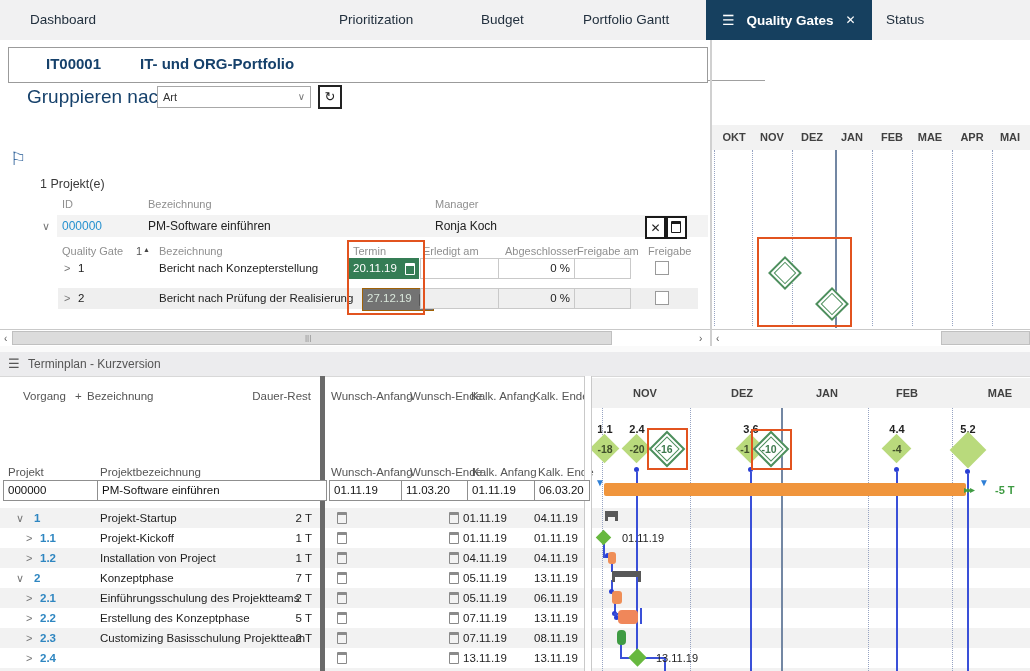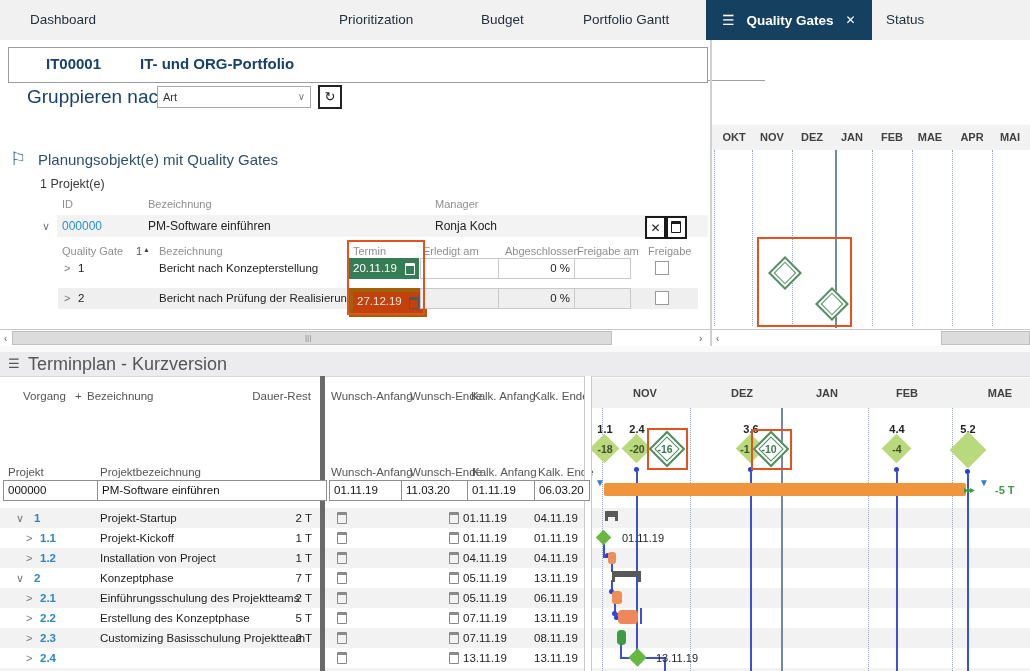--- a/index.html
+++ b/index.html
@@ -78,21 +78,20 @@
   <span class="a navy" style="left:27px;top:86px;line-height:22px;font-size:19px">Gruppieren nach</span>
   <div class="a" style="left:157px;top:86px;width:152px;height:20px;border:1px solid #a8a8a8;background:#fff">
     <span class="a" style="left:5px;top:0;line-height:20px;font-size:11px;color:#333">Art</span>
     <span class="a exp" style="right:5px;top:0;line-height:20px;font-size:10px">∨</span>
   </div>
   <div class="a" style="left:318px;top:85px;width:20px;height:20px;border:2px solid #222;background:#fff;text-align:center">
     <span style="font-size:13px;line-height:20px;color:#222">↻</span>
   </div>
 
   <span class="a" style="left:10px;top:148px;font-size:18px;color:#2b5f98">⚐</span>
-  <span class="a" style="left:38px;top:151px;font-size:15px;color:#2d5070">Planungsobjekt(e) mit Quality Gates</span>
   <span class="a" style="left:40px;top:177px;font-size:12.5px;color:#3a3a3a">1 Projekt(e)</span>
 
   <span class="a hdr" style="left:62px;top:198px">ID</span>
   <span class="a hdr" style="left:148px;top:198px">Bezeichnung</span>
   <span class="a hdr" style="left:435px;top:198px">Manager</span>
 
   <div class="a" style="left:57px;top:215px;width:651px;height:22px;background:#f3f3f3"></div>
   <span class="a exp" style="left:42px;top:215px;line-height:22px">∨</span>
   <span class="a" style="left:62px;top:215px;line-height:22px;font-size:12px;color:#2691cf">000000</span>
   <span class="a" style="left:148px;top:215px;line-height:22px;font-size:12px">PM-Software einführen</span>
@@ -125,21 +124,21 @@
   <div class="cell" style="left:498px;top:258px;width:75px;height:19px;background:#fff">
     <span class="a tt" style="right:4px;top:0;line-height:19px;font-size:11.5px">0 %</span>
   </div>
   <div class="cell" style="left:574px;top:258px;width:55px;height:19px;background:#fff"></div>
   <span class="cb" style="left:655px;top:261px"></span>
 
   <div class="a" style="left:58px;top:288px;width:640px;height:21px;background:#efefef"></div>
   <span class="a exp" style="left:64px;top:288px;line-height:21px">&gt;</span>
   <span class="a tt" style="left:78px;top:288px;line-height:21px">2</span>
   <span class="a tt" style="left:159px;top:288px;line-height:21px">Bericht nach Prüfung der Realisierung</span>
-  <div class="a" style="left:349px;top:288px;width:70px;height:21px;background:#c2410c;border:4px solid #a16207">
+  <div class="a" style="left:362px;top:288px;width:70px;height:21px;background:#737373;border:1px solid #a16207">
     <span class="a" style="left:4px;top:0;line-height:19px;font-size:11.5px;color:#d9e7db">27.12.19</span>
     <span class="calico cald" style="right:4px;top:5px"></span>
   </div>
   <div class="cell" style="left:420px;top:288px;width:77px;height:19px;background:#efefef"></div>
   <div class="cell" style="left:498px;top:288px;width:75px;height:19px;background:#efefef">
     <span class="a tt" style="right:4px;top:0;line-height:19px;font-size:11.5px">0 %</span>
   </div>
   <div class="cell" style="left:574px;top:288px;width:55px;height:19px;background:#efefef"></div>
   <span class="cb" style="left:655px;top:291px"></span>
 
@@ -177,21 +176,21 @@
   <div class="dia2" style="left:820px;top:292px;width:20px;height:20px"></div>
   <div class="obox" style="left:757px;top:237px;width:91px;height:86px"></div>
   <div class="sb" style="left:712px;top:329px;width:318px;height:17px">
     <span class="a sbarrow" style="left:4px;top:0">‹</span>
     <div class="sbt" style="left:229px;top:1px;width:87px;height:12px"></div>
   </div>
 
   <div class="a" style="left:0;top:346px;width:1030px;height:6px;background:#fafafa"></div>
   <div class="a" style="left:0;top:352px;width:1030px;height:24px;background:#ececee;border-bottom:1px solid #d8d8d8">
     <span class="a" style="left:8px;top:0;line-height:24px;font-size:13px;color:#555">☰</span>
-    <span class="a" style="left:28px;top:0;line-height:24px;font-size:18px;color:#555">Terminplan - Kurzversion</span>
+    <span class="a" style="left:28px;top:0;line-height:24px;font-size:12px;color:#555">Terminplan - Kurzversion</span>
   </div>
 
   <div class="a z0" style="left:0;top:508px;width:1030px;height:20px;background:#f2f2f2"></div>
   <div class="a z0" style="left:0;top:548px;width:1030px;height:20px;background:#f2f2f2"></div>
   <div class="a z0" style="left:0;top:588px;width:1030px;height:20px;background:#f2f2f2"></div>
   <div class="a z0" style="left:0;top:628px;width:1030px;height:20px;background:#f2f2f2"></div>
   <div class="a z0" style="left:0;top:668px;width:1030px;height:3px;background:#f2f2f2"></div>
 
   <div class="a z4" style="left:320px;top:376px;width:5px;height:295px;background:#6a6a6a"></div>
   <div class="a z4" style="left:584px;top:376px;width:6px;height:295px;background:#fff;border-left:1px solid #c9c9c9;border-right:1px solid #c9c9c9"></div>

